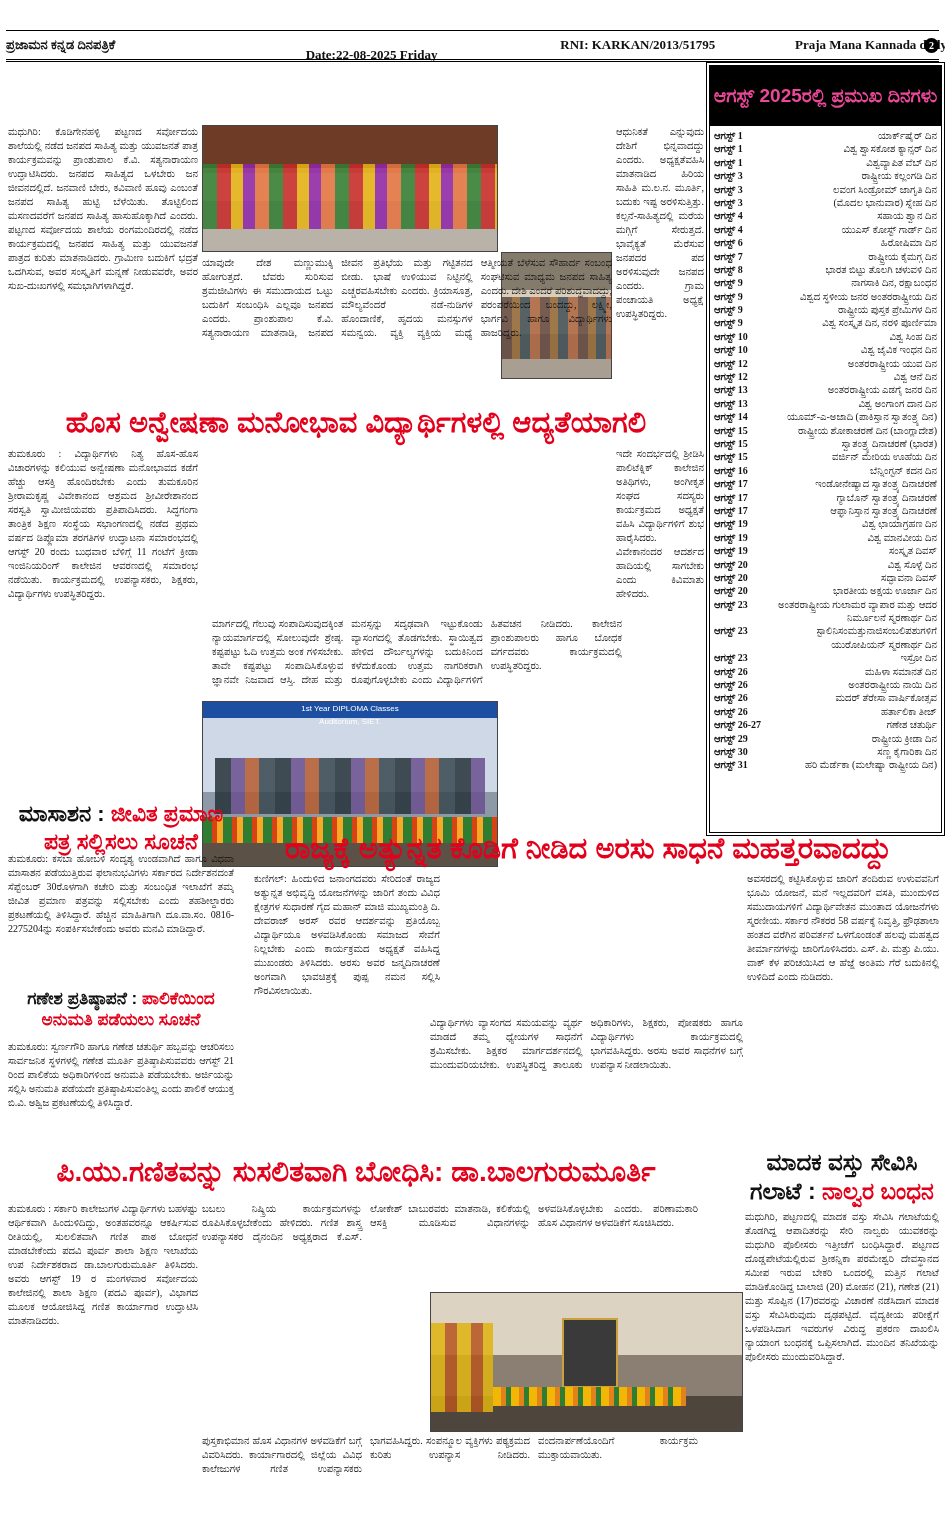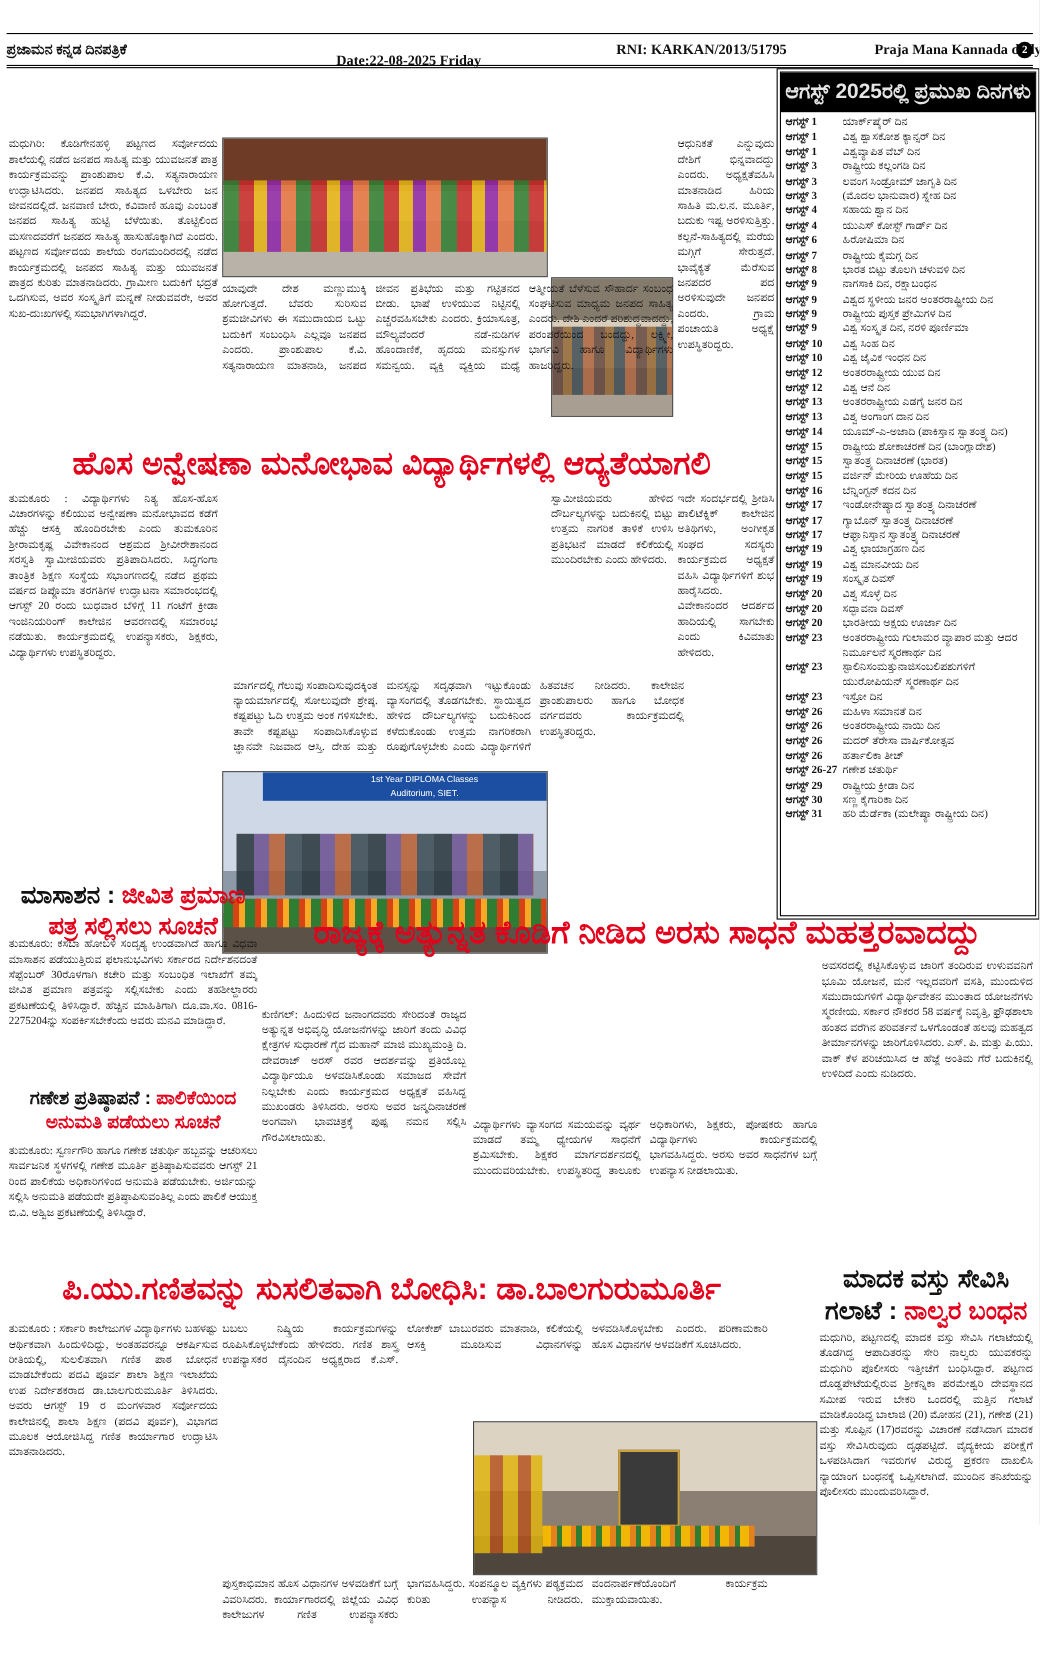--- a/index.html
+++ b/index.html
@@ -29,60 +29,60 @@
   #head-masashana{left:8px;top:800px;width:226px;font-size:22px;}
   #head-ganesha{left:8px;top:988px;width:226px;font-size:17px;}
   #head5{left:745px;top:1148px;width:194px;font-size:23px;}
   
   .body-txt{font-size:10px;line-height:1.4;text-align:justify;overflow:hidden;}
   .cols2{column-count:2;column-gap:8px;}
   .cols3{column-count:3;column-gap:8px;}
   
   #sidebar{left:706px;top:62px;width:233px;height:768px;border:1px solid #000;padding:2px;background:#fff;}
   #sidebar .inner{border:1px solid #000;height:100%;box-sizing:border-box;display:flex;flex-direction:column;}
-  #sidebar-title{background:#000;color:#e5e5e5;font-weight:bold;font-size:19px;text-align:center;
-                 padding:7px 2px;font-family:"Liberation Sans","DejaVu Sans",sans-serif;}
+  #sidebar-title{background:#000;color:#ec4899;font-weight:bold;font-size:19px;text-align:center;
+                 padding:19px 2px;font-family:"Liberation Sans","DejaVu Sans",sans-serif;}
   #day-list{flex:1;overflow:hidden;padding:3px 4px 0 4px;}
   .day-row{display:flex;font-size:10px;line-height:1.34;}
   .day-date{width:52px;font-weight:bold;white-space:nowrap;flex:none;}
-  .day-event{flex:1;text-align:left;}
+  .day-event{flex:1;text-align:right;}
   
   .photo{border:1px solid #444;box-sizing:border-box;overflow:hidden;position:relative;}
   #photo1a{left:202px;top:125px;width:296px;height:127px;
      background:linear-gradient(#6e3b27 0 34%,#caa88a 34% 38%,#e8d7c2 38% 60%,#b9b2a8 60% 100%);}
   #photo1a .people{position:absolute;left:0;top:30%;width:100%;height:52%;
      background:repeating-linear-gradient(90deg,#2f7d32 0 14px,#c62828 14px 28px,#e6b412 28px 40px,#8e24aa 40px 52px,#e57340 52px 66px);opacity:.85;}
   #photo1b{left:501px;top:125px;width:111px;height:127px;
      background:linear-gradient(#857b6d 0 30%,#d9cdbb 30% 65%,#a89f92 65% 100%);}
   #photo1b .people{position:absolute;left:0;top:35%;width:100%;height:50%;
      background:repeating-linear-gradient(90deg,#5d4037 0 10px,#90632e 10px 18px,#37474f 18px 28px,#aa5f38 28px 38px);opacity:.8;}
   #photo2{left:202px;top:447px;width:296px;height:166px;background:linear-gradient(#cfd8e6 0 55%,#8d99a6 55% 78%,#5c5146 78% 100%);}
-  #photo2 .banner{position:absolute;left:0;top:0;width:100%;height:26px;background:#1c4fa1;color:#fff;
-     font-size:8px;text-align:center;line-height:13px;font-family:"Liberation Sans",sans-serif;margin-left:36px;}
+  #photo2 .banner{position:absolute;left:0;top:0;width:100%;height:16px;background:#1c4fa1;color:#fff;
+     font-size:8px;text-align:center;line-height:13px;font-family:"Liberation Sans",sans-serif;}
   #photo2 .dais{position:absolute;left:4%;top:34%;width:92%;height:34%;
      background:repeating-linear-gradient(90deg,#263238 0 16px,#6a4f8f 16px 30px,#b65c2e 30px 44px,#37474f 44px 60px);opacity:.85;}
   #photo2 .flowers{position:absolute;left:0;bottom:14%;width:100%;height:16%;
      background:repeating-linear-gradient(90deg,#2e7d32 0 9px,#d84315 9px 14px,#f9a825 14px 20px);}
   #photo3{left:430px;top:872px;width:313px;height:140px;background:linear-gradient(#ddd3c2 0 45%,#8a7f72 45% 75%,#4e463c 75% 100%);}
   #photo3 .portrait{position:absolute;left:42%;top:18%;width:17%;height:48%;background:#3a3a3a;border:2px solid #caa13a;}
   #photo3 .flowers{position:absolute;left:20%;bottom:18%;width:62%;height:14%;
      background:repeating-linear-gradient(90deg,#f2b705 0 8px,#e3811c 8px 13px,#2e7d32 13px 18px);}
   #photo3 .people{position:absolute;left:0;top:22%;width:20%;height:64%;
      background:repeating-linear-gradient(90deg,#e0b410 0 14px,#b5541f 14px 26px);opacity:.85;}
   
   #a1c1{left:8px;top:125px;width:190px;height:277px;}
   #a1c4{left:616px;top:125px;width:88px;height:277px;}
   #a1below{left:202px;top:256px;width:410px;height:146px;}
   #a2c1{left:8px;top:447px;width:190px;height:346px;}
   #a2cr{left:501px;top:447px;width:111px;height:166px;}
   #a2c4{left:616px;top:447px;width:88px;height:346px;}
   #a2below{left:212px;top:617px;width:410px;height:176px;}
   #masashana-body{left:8px;top:852px;width:226px;height:132px;}
   #ganesha-body{left:8px;top:1040px;width:226px;height:112px;}
-  #a3ca{left:238px;top:872px;width:186px;height:271px;margin-top:44px;}
+  #a3ca{left:254px;top:872px;width:186px;height:271px;}
   #a3cc{left:747px;top:872px;width:192px;height:271px;}
   #a3below{left:430px;top:1016px;width:313px;height:127px;}
   #a4c1{left:8px;top:1202px;width:190px;height:316px;}
   #a4mid{left:202px;top:1202px;width:496px;height:80px;}
   #a4below{left:202px;top:1434px;width:496px;height:86px;}
   #a5body{left:745px;top:1210px;width:194px;height:308px;}
 </style>
 </head>
 <body>
 
@@ -348,21 +348,20 @@
   <div class="abs red-head" id="head2">ಹೊಸ ಅನ್ವೇಷಣಾ ಮನೋಭಾವ ವಿದ್ಯಾರ್ಥಿಗಳಲ್ಲಿ ಆದ್ಯತೆಯಾಗಲಿ</div>
   <div class="abs body-txt" id="a2c1">ತುಮಕೂರು : ವಿದ್ಯಾರ್ಥಿಗಳು ನಿತ್ಯ ಹೊಸ-ಹೊಸ ವಿಚಾರಗಳನ್ನು ಕಲಿಯುವ ಅನ್ವೇಷಣಾ ಮನೋಭಾವದ ಕಡೆಗೆ ಹೆಚ್ಚು ಆಸಕ್ತಿ ಹೊಂದಿರಬೇಕು ಎಂದು ತುಮಕೂರಿನ ಶ್ರೀರಾಮಕೃಷ್ಣ ವಿವೇಕಾನಂದ ಆಶ್ರಮದ ಶ್ರೀವೀರೇಶಾನಂದ ಸರಸ್ವತಿ ಸ್ವಾಮೀಜಿಯವರು ಪ್ರತಿಪಾದಿಸಿದರು. ಸಿದ್ಧಗಂಗಾ ತಾಂತ್ರಿಕ ಶಿಕ್ಷಣ ಸಂಸ್ಥೆಯ ಸಭಾಂಗಣದಲ್ಲಿ ನಡೆದ ಪ್ರಥಮ ವರ್ಷದ ಡಿಪ್ಲೊಮಾ ತರಗತಿಗಳ ಉದ್ಘಾಟನಾ ಸಮಾರಂಭದಲ್ಲಿ ಆಗಸ್ಟ್ 20 ರಂದು ಬುಧವಾರ ಬೆಳಿಗ್ಗೆ 11 ಗಂಟೆಗೆ ಕ್ರೀಡಾ ಇಂಜಿನಿಯರಿಂಗ್ ಕಾಲೇಜಿನ ಆವರಣದಲ್ಲಿ ಸಮಾರಂಭ ನಡೆಯಿತು. ಕಾರ್ಯಕ್ರಮದಲ್ಲಿ ಉಪನ್ಯಾಸಕರು, ಶಿಕ್ಷಕರು, ವಿದ್ಯಾರ್ಥಿಗಳು ಉಪಸ್ಥಿತರಿದ್ದರು.</div>
   <div class="abs photo" id="photo2">
     <div class="banner">
       <span>1st Year DIPLOMA Classes</span><br>
       <span>Auditorium, SIET.</span>
     </div>
     <div class="dais"></div>
     <div class="flowers"></div>
   </div>
-  <div class="abs body-txt" id="a2cr">ಸ್ವಾಮೀಜಿಯವರು ಹೇಳಿದ ದೌರ್ಬಲ್ಯಗಳನ್ನು ಬದುಕಿನಲ್ಲಿ ಬಿಟ್ಟು ಉತ್ತಮ ನಾಗರಿಕ ತಾಳಿಕೆ ಉಳಿಸಿ ಪ್ರತಿಭಟನೆ ಮಾಡದೆ ಕಲಿಕೆಯಲ್ಲಿ ಮುಂದಿರಬೇಕು ಎಂದು ಹೇಳಿದರು.</div>
   <div class="abs body-txt" id="a2c4">ಇದೇ ಸಂದರ್ಭದಲ್ಲಿ ಶ್ರೀಡಿಸಿ ಪಾಲಿಟೆಕ್ನಿಕ್ ಕಾಲೇಜಿನ ಅತಿಥಿಗಳು, ಅಂಗೀಕೃತ ಸಂಘದ ಸದಸ್ಯರು ಕಾರ್ಯಕ್ರಮದ ಅಧ್ಯಕ್ಷತೆ ವಹಿಸಿ ವಿದ್ಯಾರ್ಥಿಗಳಿಗೆ ಶುಭ ಹಾರೈಸಿದರು. ವಿವೇಕಾನಂದರ ಆದರ್ಶದ ಹಾದಿಯಲ್ಲಿ ಸಾಗಬೇಕು ಎಂದು ಕಿವಿಮಾತು ಹೇಳಿದರು.</div>
   <div class="abs body-txt cols3" id="a2below">ಮಾರ್ಗದಲ್ಲಿ ಗೆಲುವು ಸಂಪಾದಿಸುವುದಕ್ಕಿಂತ ನ್ಯಾಯಮಾರ್ಗದಲ್ಲಿ ಸೋಲುವುದೇ ಶ್ರೇಷ್ಠ. ಕಷ್ಟಪಟ್ಟು ಓದಿ ಉತ್ತಮ ಅಂಕ ಗಳಿಸಬೇಕು. ತಾವೇ ಕಷ್ಟಪಟ್ಟು ಸಂಪಾದಿಸಿಕೊಳ್ಳುವ ಜ್ಞಾನವೇ ನಿಜವಾದ ಆಸ್ತಿ. ದೇಹ ಮತ್ತು ಮನಸ್ಸನ್ನು ಸದೃಢವಾಗಿ ಇಟ್ಟುಕೊಂಡು ವ್ಯಾಸಂಗದಲ್ಲಿ ತೊಡಗಬೇಕು. ಸ್ಥಾಯಿತ್ವದ ಹೇಳಿದ ದೌರ್ಬಲ್ಯಗಳನ್ನು ಬದುಕಿನಿಂದ ಕಳೆದುಕೊಂಡು ಉತ್ತಮ ನಾಗರಿಕರಾಗಿ ರೂಪುಗೊಳ್ಳಬೇಕು ಎಂದು ವಿದ್ಯಾರ್ಥಿಗಳಿಗೆ ಹಿತವಚನ ನೀಡಿದರು. ಕಾಲೇಜಿನ ಪ್ರಾಂಶುಪಾಲರು ಹಾಗೂ ಬೋಧಕ ವರ್ಗದವರು ಕಾರ್ಯಕ್ರಮದಲ್ಲಿ ಉಪಸ್ಥಿತರಿದ್ದರು.</div>
 
   <div class="abs mini-head" id="head-masashana">
     <span>ಮಾಸಾಶನ :</span>
     <span class="rd">ಜೀವಿತ ಪ್ರಮಾಣ ಪತ್ರ ಸಲ್ಲಿಸಲು ಸೂಚನೆ</span>
   </div>
   <div class="abs body-txt" id="masashana-body">ತುಮಕೂರು: ಕಸಬಾ ಹೋಬಳಿ ಸಂದೃಶ್ಯ ಉಂಡವಾಗಿದೆ ಹಾಗೂ ವಿಧವಾ ಮಾಸಾಶನ ಪಡೆಯುತ್ತಿರುವ ಫಲಾನುಭವಿಗಳು ಸರ್ಕಾರದ ನಿರ್ದೇಶನದಂತೆ ಸೆಪ್ಟೆಂಬರ್ 30ರೊಳಗಾಗಿ ಕಚೇರಿ ಮತ್ತು ಸಂಬಂಧಿತ ಇಲಾಖೆಗೆ ತಮ್ಮ ಜೀವಿತ ಪ್ರಮಾಣ ಪತ್ರವನ್ನು ಸಲ್ಲಿಸಬೇಕು ಎಂದು ತಹಶೀಲ್ದಾರರು ಪ್ರಕಟಣೆಯಲ್ಲಿ ತಿಳಿಸಿದ್ದಾರೆ. ಹೆಚ್ಚಿನ ಮಾಹಿತಿಗಾಗಿ ದೂ.ವಾ.ಸಂ. 0816-2275204ನ್ನು ಸಂಪರ್ಕಿಸಬೇಕೆಂದು ಅವರು ಮನವಿ ಮಾಡಿದ್ದಾರೆ.</div>
 
   <div class="abs mini-head" id="head-ganesha">

